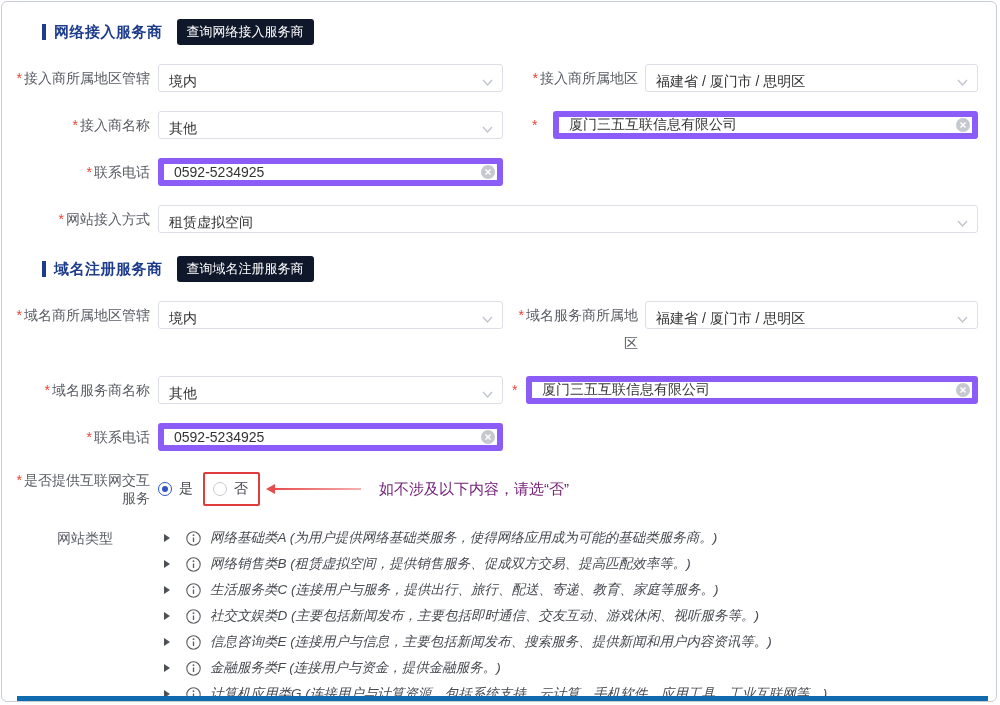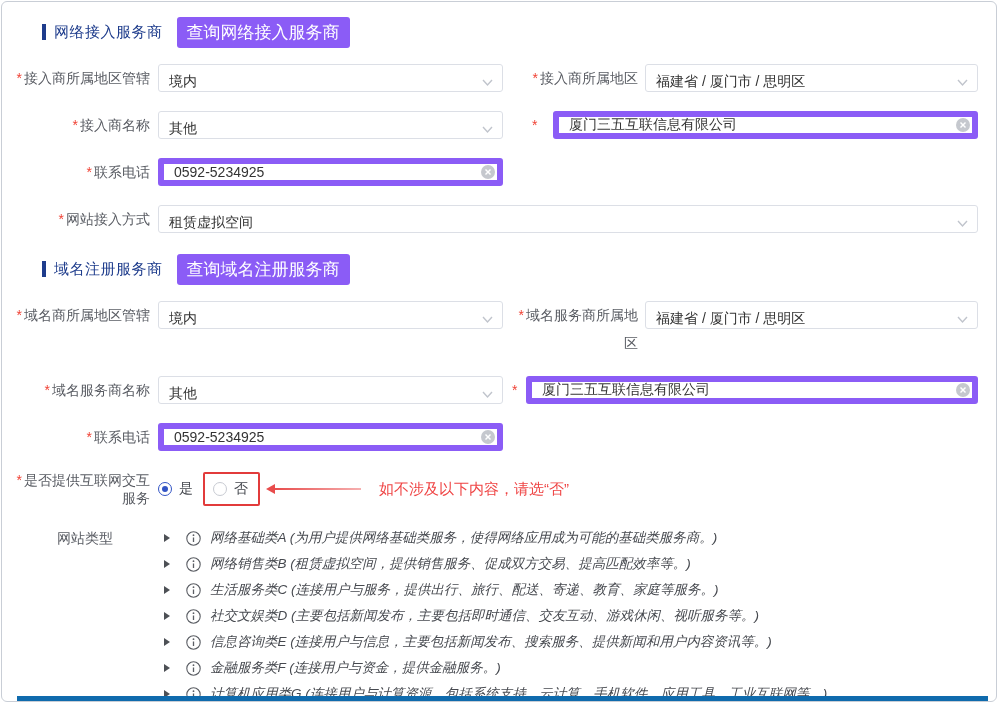--- a/index.html
+++ b/index.html
@@ -4,24 +4,24 @@
 <style>
   html,body { margin:0; padding:0; background:#ffffff; font-family:"Liberation Sans", sans-serif; }
   .page {
     position:relative; width:996px; height:701px; margin:1px;
     background:#ffffff; border:1px solid #c9ced6; border-radius:6px;
     box-sizing:border-box; overflow:hidden; padding:14px 18px 0 8px;
   }
   
   .sec-header { display:flex; align-items:center; margin:4px 0 20px 32px; height:24px; }
   .sec-bar { width:4px; height:16px; background:#1e3c8c; margin-right:8px; }
-  .sec-title { color:#1e3c8c; font-size:15px; font-weight:normal; letter-spacing:.5px;text-align:right; }
+  .sec-title { color:#1e3c8c; font-size:15px; font-weight:bold; letter-spacing:.5px;text-align:right; }
   .sec-btn {
-    margin-left:14px; background:#8b5cf6; color:#fff; border:none; border-radius:3px;
-    font-size:17px; padding:4px 10px; cursor:pointer; font-family:inherit;
+    margin-left:14px; background:#0f172a; color:#fff; border:none; border-radius:3px;
+    font-size:13px; padding:4px 10px; cursor:pointer; font-family:inherit;
   }
   
   .row { display:flex; margin-bottom:19px;margin-top:17px; }
   .half { display:flex; width:493px; }
   .half.right { width:auto; flex:1; margin-left:7px; }
   .lbl { width:148px; box-sizing:border-box; padding-right:8px; text-align:right;
          font-size:14px; color:#595c63; line-height:28px; flex:none; }
   .lbl.r2 { width:135px; padding-right:7px; }
   .req { color:#f04134; margin-right:2px; font-size:14px; }
   .ctrl {
@@ -51,21 +51,21 @@
   .rb.on { border:1.5px solid #3254c5; position:relative; }
   .rb.on::after { content:""; position:absolute; left:2.5px; top:2.5px; width:6px; height:6px;
                   border-radius:50%; background:#3254c5; }
   .rb.off { border:1px solid #c8cbd2; }
   .radio-txt { font-size:14px; color:#43464d; }
   .no-box { border:2px solid #e23b3b; border-radius:2px; padding:6px 10px 6px 8px; display:flex; align-items:center; }
   .anno { display:flex; align-items:center; margin-left:6px; }
   .arrow-head { width:0; height:0; border-top:5px solid transparent; border-bottom:5px solid transparent;
                 border-right:9px solid #e84c4c; }
   .arrow-line { width:86px; height:2px; background:linear-gradient(to right,#e84c4c,#f6b0b0); }
-  .anno-txt { margin-left:18px; font-size:15px; color:#ef4444; }
+  .anno-txt { margin-left:18px; font-size:15px; color:#701a75; }
   
   .types { display:flex; }
   .types-lbl { width:148px; box-sizing:border-box; padding-right:45px; text-align:right;
                font-size:14px; color:#595c63; line-height:26px; flex:none; }
   .type-item { display:flex; align-items:center; height:26px;font-style:italic; }
   .caret { width:0; height:0; border-top:4.5px solid transparent; border-bottom:4.5px solid transparent;
            border-left:6px solid #4d5055; margin-left:6px; cursor:pointer; flex:none; }
   .info-ic { margin-left:16px; margin-right:9px; flex:none; display:flex; cursor:pointer; }
   .type-txt { font-size:13.5px; color:#46494f; white-space:nowrap; }
   

